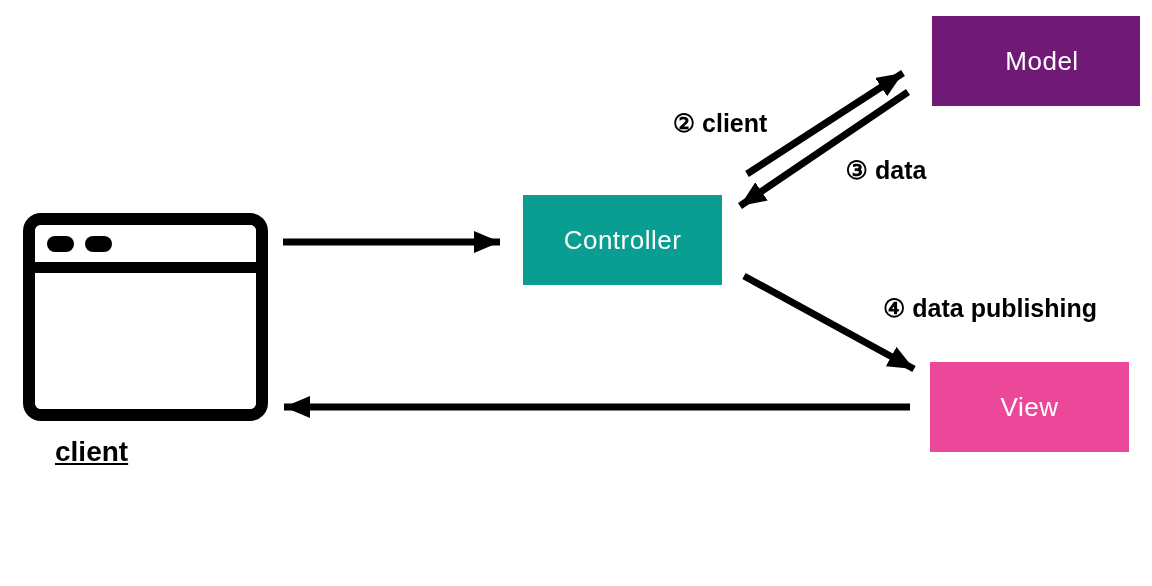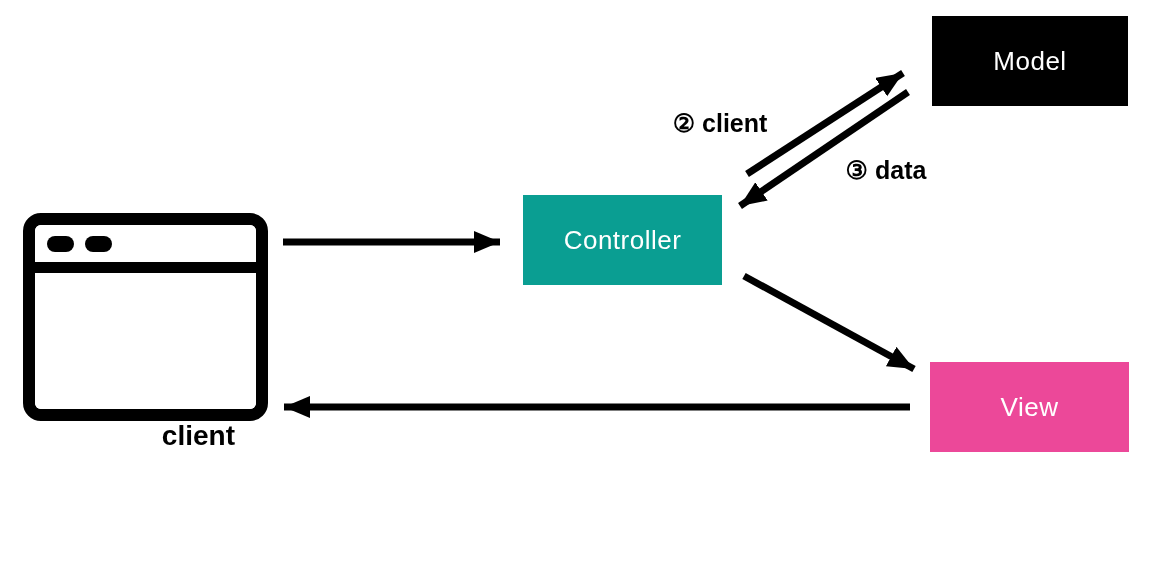--- a/index.html
+++ b/index.html
@@ -69,24 +69,25 @@
   .browser-pill {
     width: 27px; height: 16px;
     border-radius: 8px;
     background: #000000;
   }
   .browser-divider { height: 11px; background: #000000; }
   .browser-body { background: #ffffff; height: 136px; }
 
   .client-label {
     position: absolute;
-    left: 55px; top: 420px; width: 180px;
-    text-align: right;
+    left: 55px; top: 436px; width: 180px;
+    text-align: left;
     font-size: 28px;
     font-weight: 700;
+    text-decoration: underline;
   }
   .diagram-title {
     position: absolute;
     left: 0; top: 534px; width: 1152px;
     text-align: center;
     font-size: 29px;
     font-weight: 700;
   }
 </style>
 </head>
@@ -110,29 +111,30 @@
   <div class="client-icon">
     <div class="browser-topbar">
       <span class="browser-pill"></span>
       <span class="browser-pill"></span>
     </div>
     <div class="browser-divider"></div>
     <div class="browser-body"></div>
   </div>
   <div class="client-label">client</div>
 
-  <div class="box box-model" style="background-color: #000000;">
+  <div class="box box-model" style="background-color: #701a75; padding-left: 12px;">
     <span>Model</span>
   </div>
 
   <div class="box box-controller" style="background-color: rgb(10, 158, 146); text-align: right;">
     <span>Controller</span>
   </div>
 
   <div class="box box-view" style="background-color: #ec4899;">
     <span>View</span>
   </div>
 
   <div class="arrow-label lbl-demand">② client</div>
   <div class="arrow-label lbl-data">③ data</div>
+  <div class="arrow-label lbl-publishing">④ data publishing</div>
 
 
 </div>
 
 </body></html>

